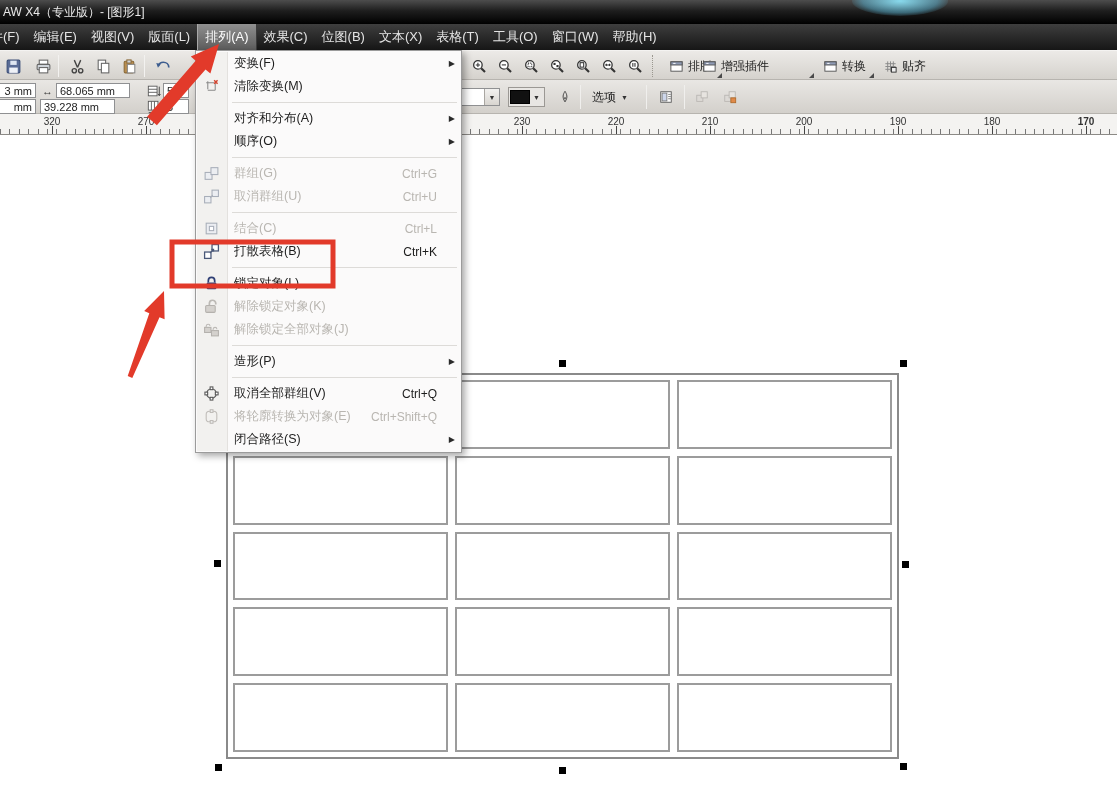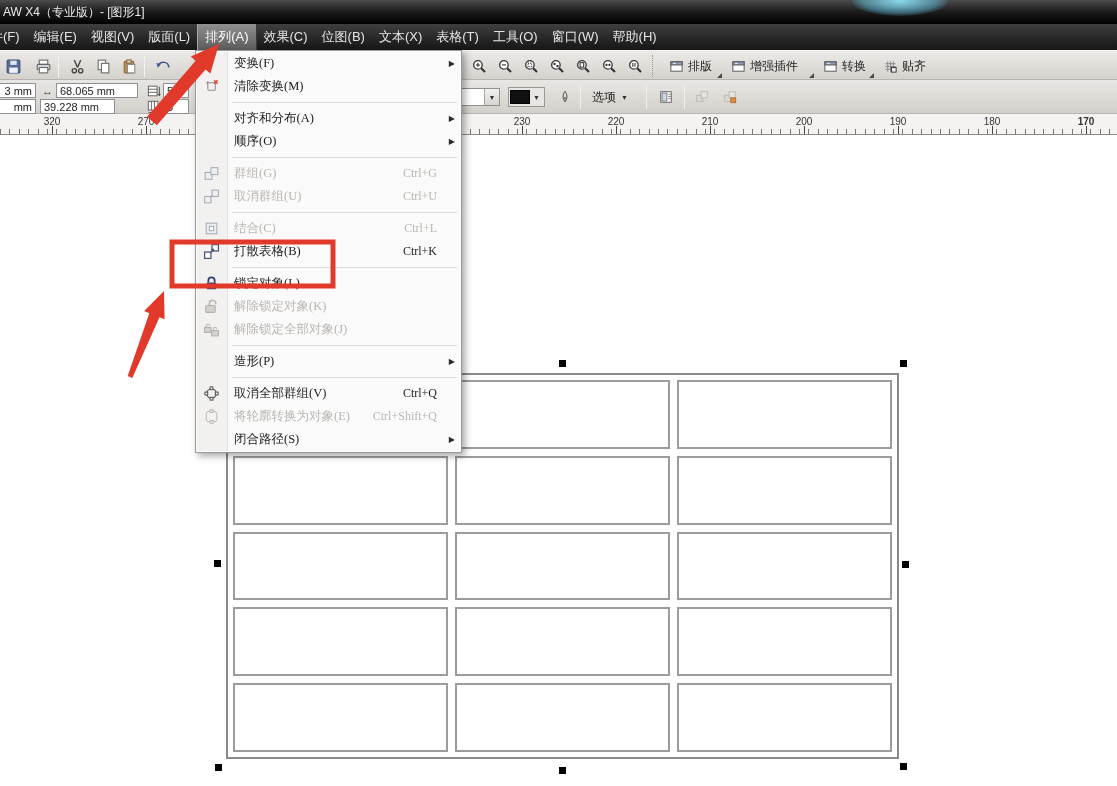--- a/index.html
+++ b/index.html
@@ -49,21 +49,21 @@
   .rtick{position:absolute;bottom:0;width:1px;height:8px;background:#444;}
   .rlabel{position:absolute;top:2px;transform:translateX(-50%);font-size:10px;color:#333;}
   
   .canvas{position:relative;height:651px;background:#fff;overflow:hidden;}
   .draw-table{position:absolute;left:226px;top:238px;width:673px;height:386px;border:2px solid #8a8a8a;
     padding:5px;display:grid;grid-template-columns:repeat(3,1fr);grid-template-rows:repeat(5,1fr);gap:7px;background:#fff;}
   .cell{border:2px solid #9c9c9c;background:#fff;}
   .handle{position:absolute;width:7px;height:7px;background:#000;}
   
   .menu-panel{position:absolute;left:195px;top:50px;width:267px;background:#fbfafa;border:1px solid #9b9b9b;
-    box-shadow:3px 3px 7px rgba(0,0,0,.35);z-index:5;padding:1px 0;font-family:Liberation Serif, serif;}
+    box-shadow:3px 3px 7px rgba(0,0,0,.35);z-index:5;padding:1px 0;}
   .menu-panel::before{content:"";position:absolute;left:1px;top:1px;bottom:1px;width:30px;background:#f2f1ef;border-right:1px solid #e3e1de;}
   .mi{position:relative;display:flex;align-items:center;height:23px;padding:0 6px 0 38px;font-size:12.5px;color:#1c1c1c;cursor:default;}
   .mi.disabled{color:#b9b6b1;}
   .mi-ic{position:absolute;left:7px;top:3px;width:17px;height:17px;}
   .mi-ic svg{width:17px;height:17px;}
   .mi-label{flex:1;white-space:nowrap;}
   .mi-short{margin-right:8px;font-size:12px;}
   .mi-arrow{width:10px;text-align:right;font-size:8px;color:#2a2a2a;}
   .msep{position:relative;height:9px;}
   .msep div{position:absolute;left:36px;right:4px;top:4px;height:1px;background:#dddbd8;}
@@ -192,21 +192,21 @@
       <div class="tb-btn" style="left: 664px;">
         <span style="display: flex;">
           <svg viewBox="0 0 16 16">
             <rect x="2" y="3" width="12" height="10" fill="#fff" stroke="#555"></rect>
             <rect x="2" y="3" width="12" height="3.4" fill="#8f9bb5" stroke="#555"></rect>
             <path d="M4.5 4.7h2.5" stroke="#fff"></path>
           </svg>
         </span>
         <span>排版</span>
       </div>
-      <div class="tb-btn" style="left: 726px;">
+      <div class="tb-btn" style="left: 697px;">
         <span style="display: flex;">
           <svg viewBox="0 0 16 16">
             <rect x="2" y="3" width="12" height="10" fill="#fff" stroke="#555"></rect>
             <rect x="2" y="3" width="12" height="3.4" fill="#8f9bb5" stroke="#555"></rect>
             <path d="M4.5 4.7h2.5" stroke="#fff"></path>
           </svg>
         </span>
         <span>增强插件</span>
       </div>
       <div class="tb-corner" style="left: 717px;"></div>
@@ -235,21 +235,21 @@
 
   <div class="propbar">
     <div class="pb-field" style="left:-28px;top:3px;width:64px;">
       <span style="margin-left:auto">3 mm</span>
       </div>
     <div class="pb-field" style="left:-28px;top:19px;width:64px;">
       <span style="margin-left:auto">mm</span>
       </div>
     <div class="pb-ic" style="left:40px;top:3px;">↔</div>
     <div class="pb-ic" style="left:40px;top:19px;">↕</div>
-    <div class="pb-field" style="left:56px;top:3px;width:82px;text-align:center;">
+    <div class="pb-field" style="left:56px;top:3px;width:74px;text-align:center;">
       <span>68.065 mm</span>
       </div>
     <div class="pb-field" style="left:40px;top:19px;width:75px;">
       <span>39.228 mm</span>
       </div>
     <div class="pb-ic" style="left:146px;top:3px;">
       <svg viewBox="0 0 16 16">
           <rect x="1.5" y="2.5" width="10" height="11" fill="#fff" stroke="#555"></rect>
           <path d="M1.5 6h10M1.5 9.5h10" stroke="#555" fill="none"></path>
           <path d="M14 3v10M12.7 11.5l1.3 1.8 1.3-1.8" stroke="#333" fill="none"></path>

